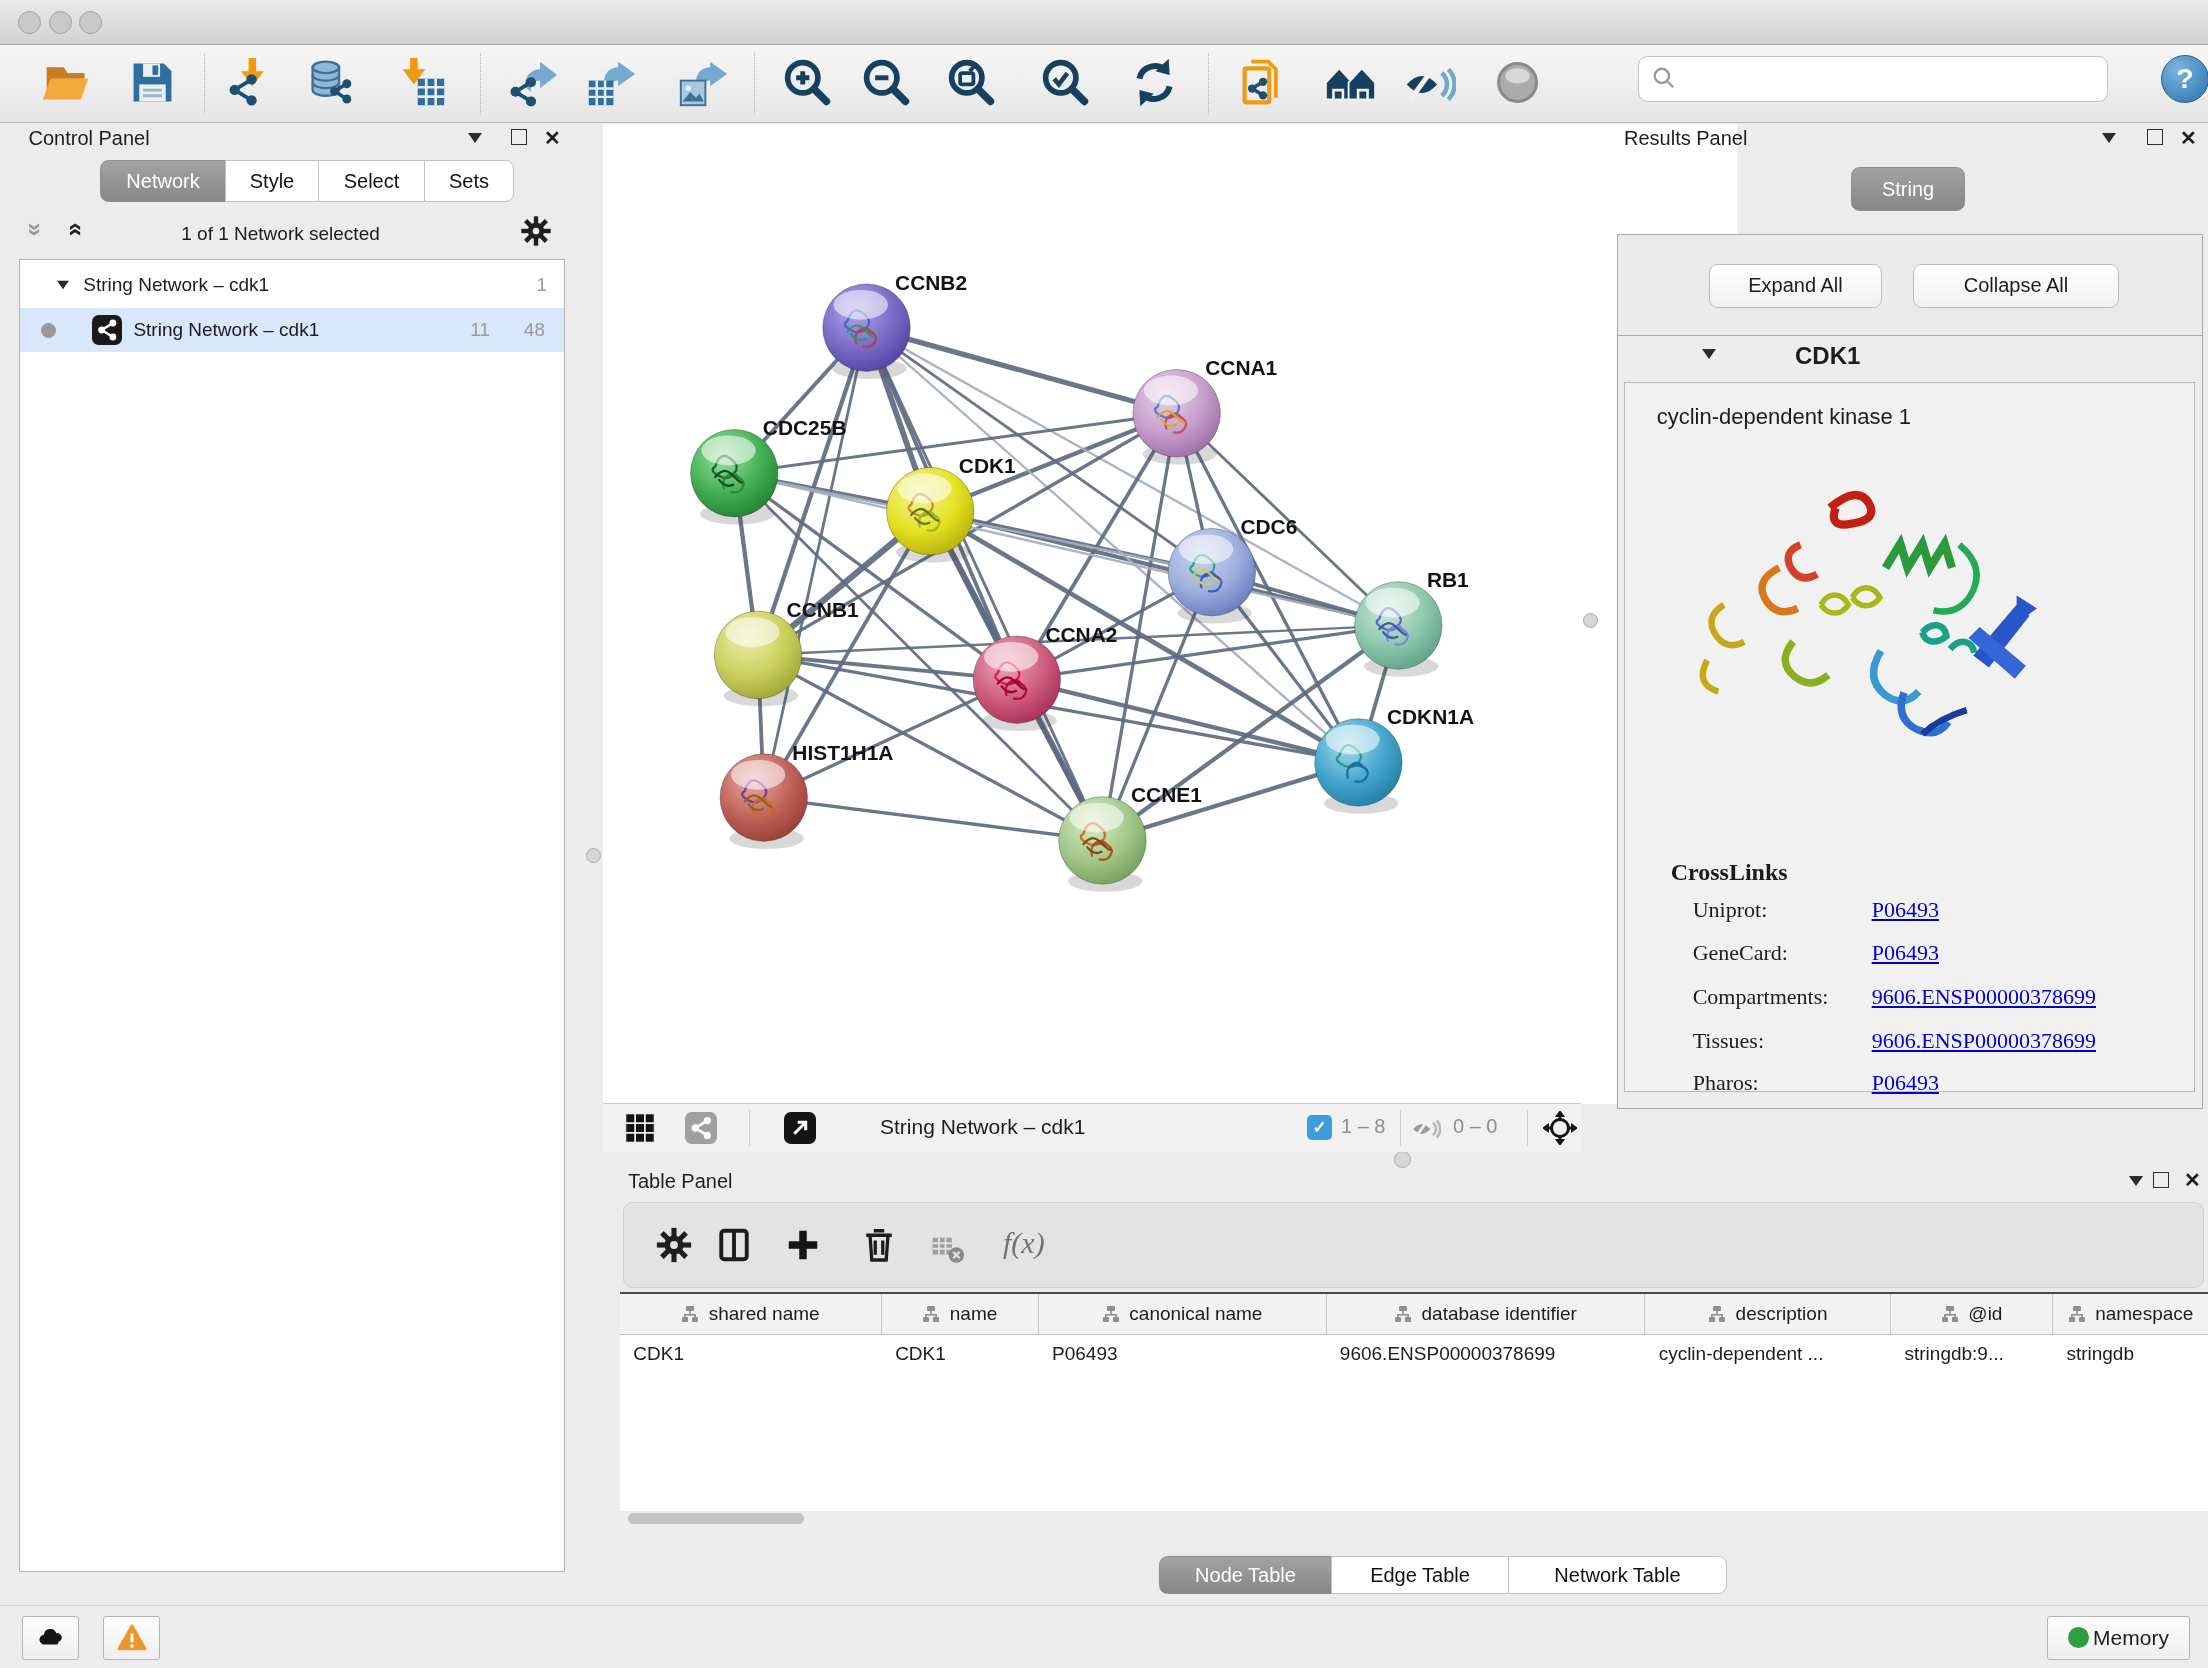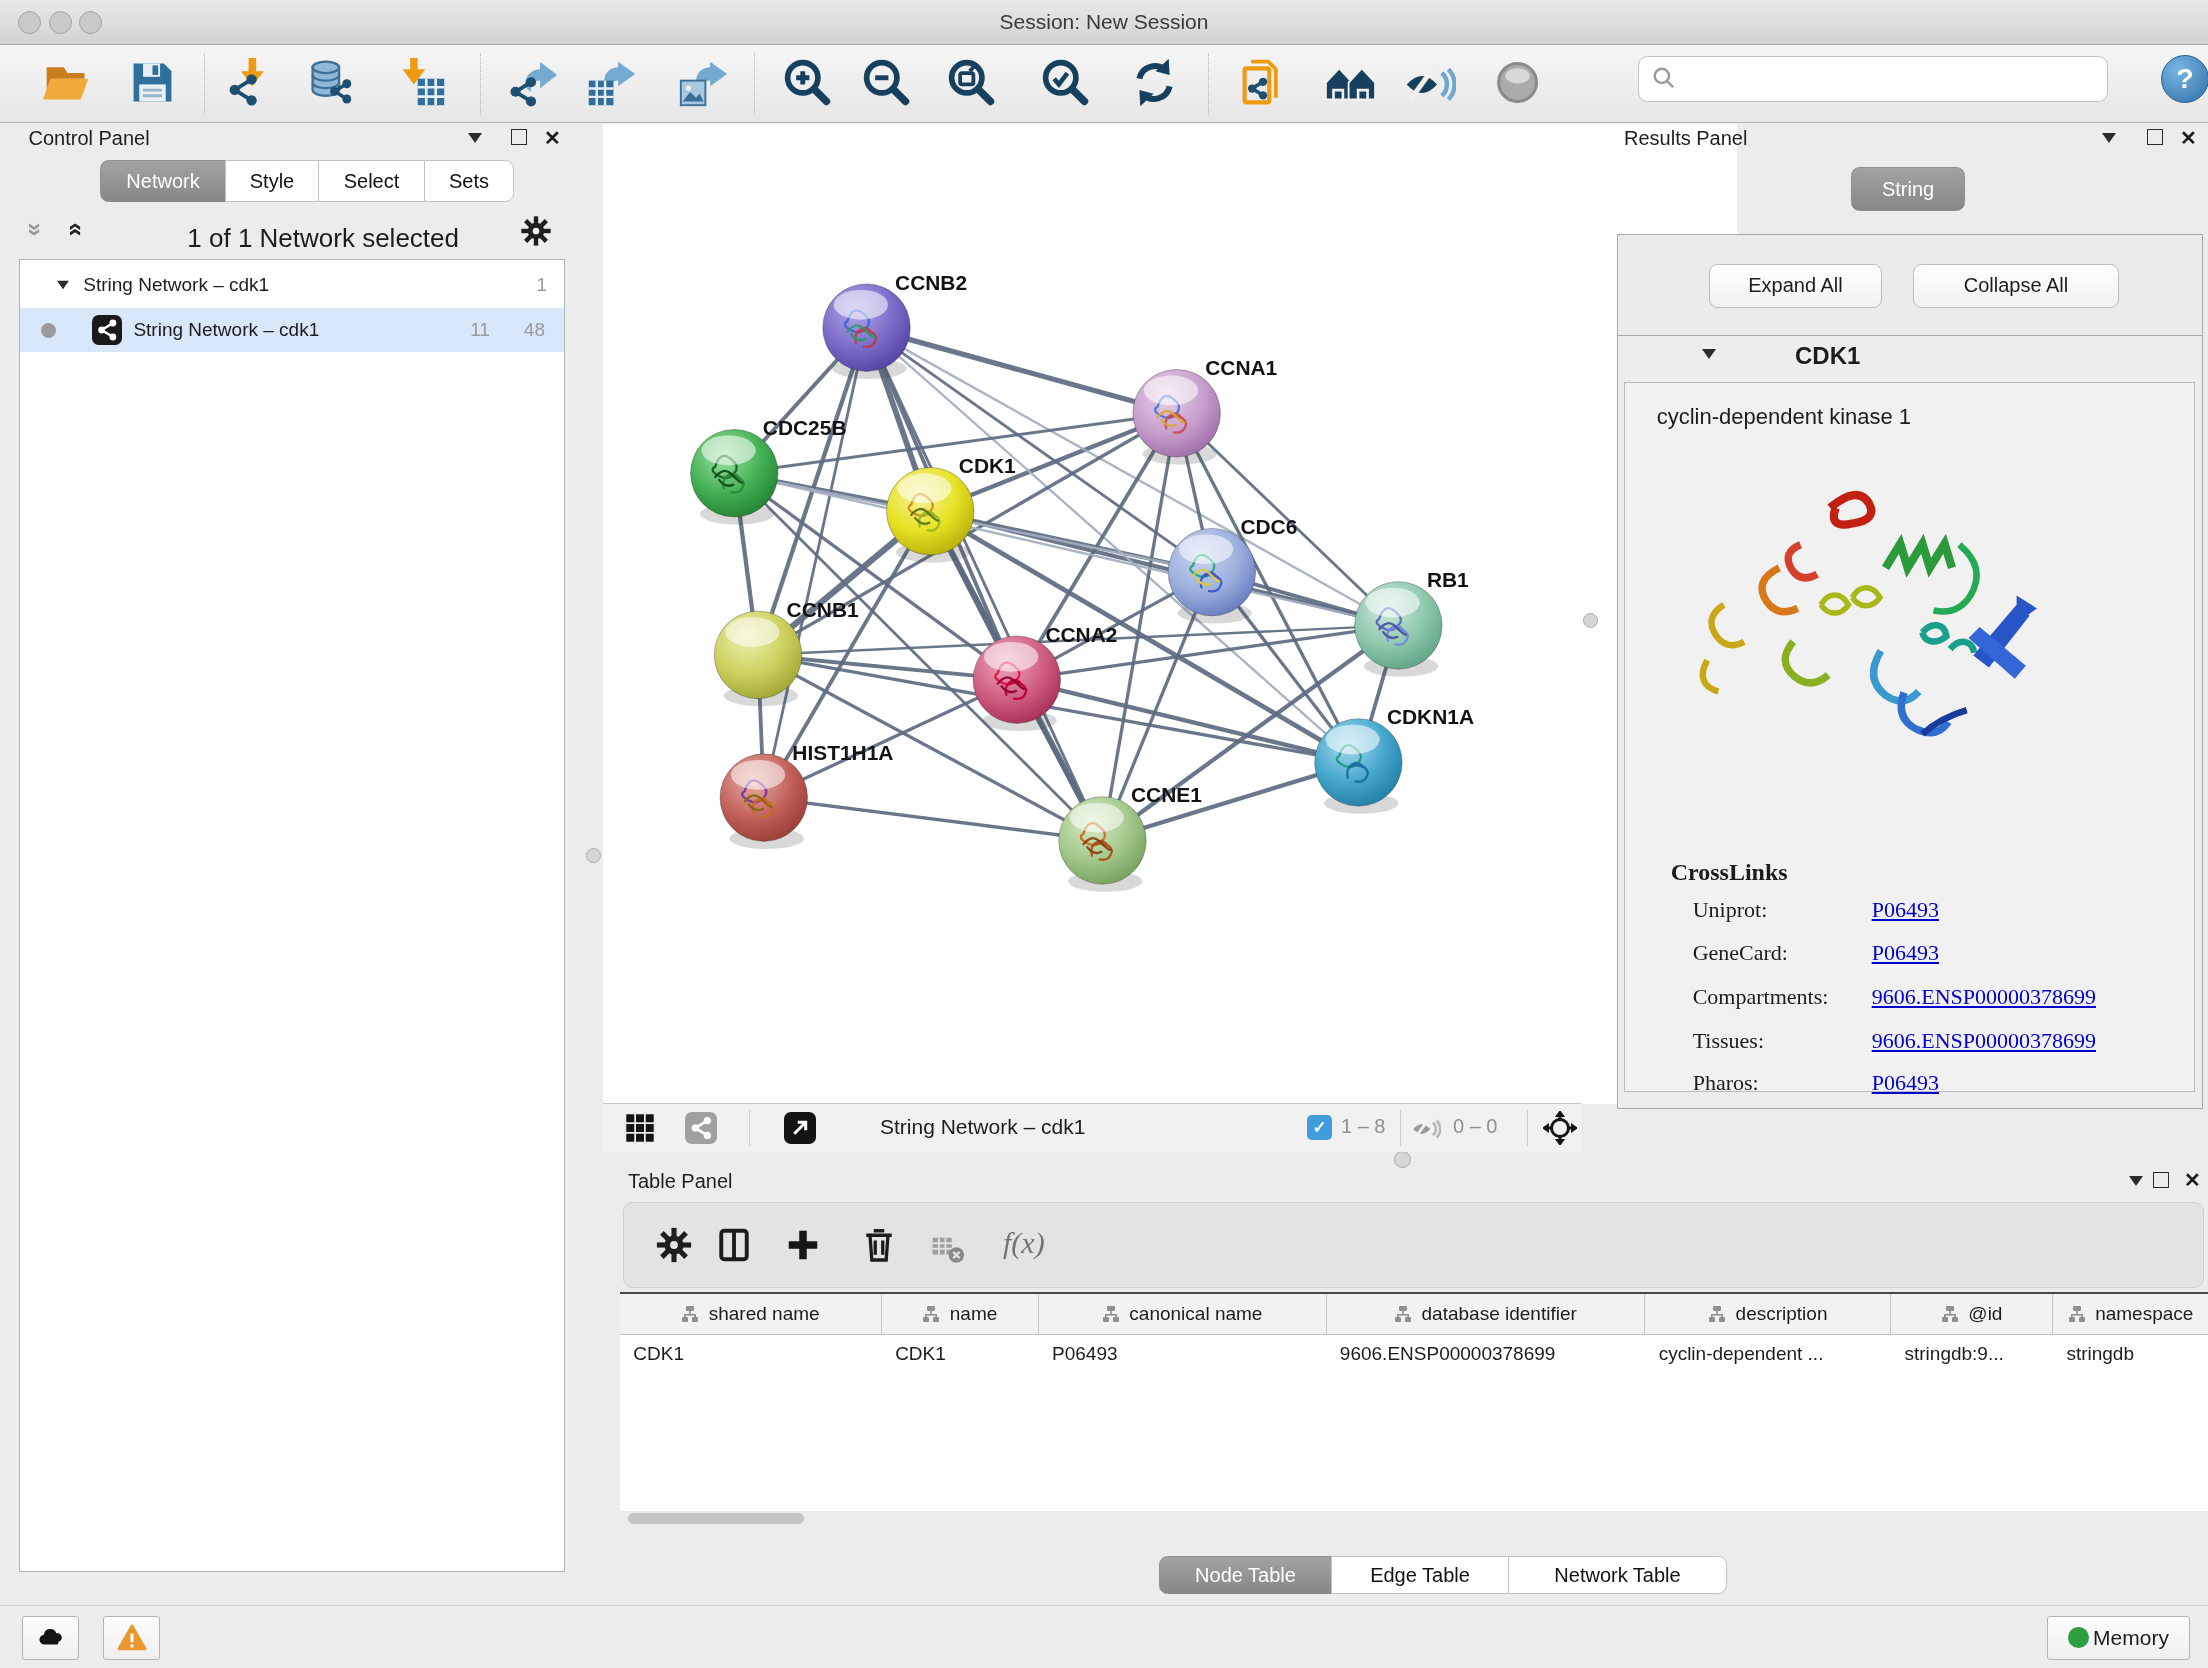--- a/index.html
+++ b/index.html
@@ -70,21 +70,20 @@
     border:1.9px solid #b4b4b4;border-radius:2.9px;display:flex;align-items:center;justify-content:center;cursor:pointer;}
   text{font-family:"Liberation Sans",sans-serif;}
 </style>
 </head>
 <body>
 
 <div id="titlebar" class="abs">
   <div class="tl abs" style="left:18px"></div>
   <div class="tl abs" style="left:49px"></div>
   <div class="tl abs" style="left:79px"></div>
-  <div id="win-title" class="abs">Session: New Session</div>
 </div>
 
 <div id="toolbar" class="abs">
   <svg class="tbi" style="left:41px" viewBox="0 0 28 28">
     <path d="M3 6h9l2 3h9v3H7L3 22z" fill="#c87d1e"></path>
       <path d="M5 12h20l-4 11H1z" fill="#f2a93b"></path>
     </svg>
   <svg class="tbi" style="left:126px" viewBox="0 0 28 28">
     <path d="M4 4h16l4 4v16H4z" fill="#2e6f9e"></path>
       <rect x="9" y="4" width="9" height="7" fill="#e8f0f6"></rect>
@@ -219,21 +218,21 @@
 
 <div class="abs tabgroup" style="left:68px;top:160px">
   <div class="tab first sel" style="width:124px">Network</div>
   <div class="tab" style="width:92px">Style</div>
   <div class="tab" style="width:105px">Select</div>
   <div class="tab last" style="width:88px">Sets</div>
 </div>
 
 <span class="abs" style="left:28.5px;top:215px;font-size:25px;color:#9a9a9a;transform:rotate(90deg);font-weight:bold">»</span>
 <span class="abs" style="left:70px;top:215px;font-size:25px;color:#222;transform:rotate(90deg);font-weight:bold">«</span>
-<div class="abs" style="left:88px;top:223px;width:371px;text-align:right;font-size:26px">1 of 1 Network selected</div>
+<div class="abs" style="left:95px;top:223px;width:371px;text-align:center;font-size:19px">1 of 1 Network selected</div>
 <svg class="abs" style="left:518px;top:213px" width="36" height="36" viewBox="0 0 28 28">
   <g fill="#1e1e1e">
       <rect x="12.3" y="2.6" width="3.4" height="6"></rect>
       <rect x="12.3" y="2.6" width="3.4" height="6" transform="rotate(45 14 14)"></rect>
   <rect x="12.3" y="2.6" width="3.4" height="6" transform="rotate(90 14 14)"></rect>
       <rect x="12.3" y="2.6" width="3.4" height="6" transform="rotate(135 14 14)"></rect>
   <rect x="12.3" y="2.6" width="3.4" height="6" transform="rotate(180 14 14)"></rect>
       <rect x="12.3" y="2.6" width="3.4" height="6" transform="rotate(225 14 14)"></rect>
   <rect x="12.3" y="2.6" width="3.4" height="6" transform="rotate(270 14 14)"></rect>
       <rect x="12.3" y="2.6" width="3.4" height="6" transform="rotate(315 14 14)"></rect>

